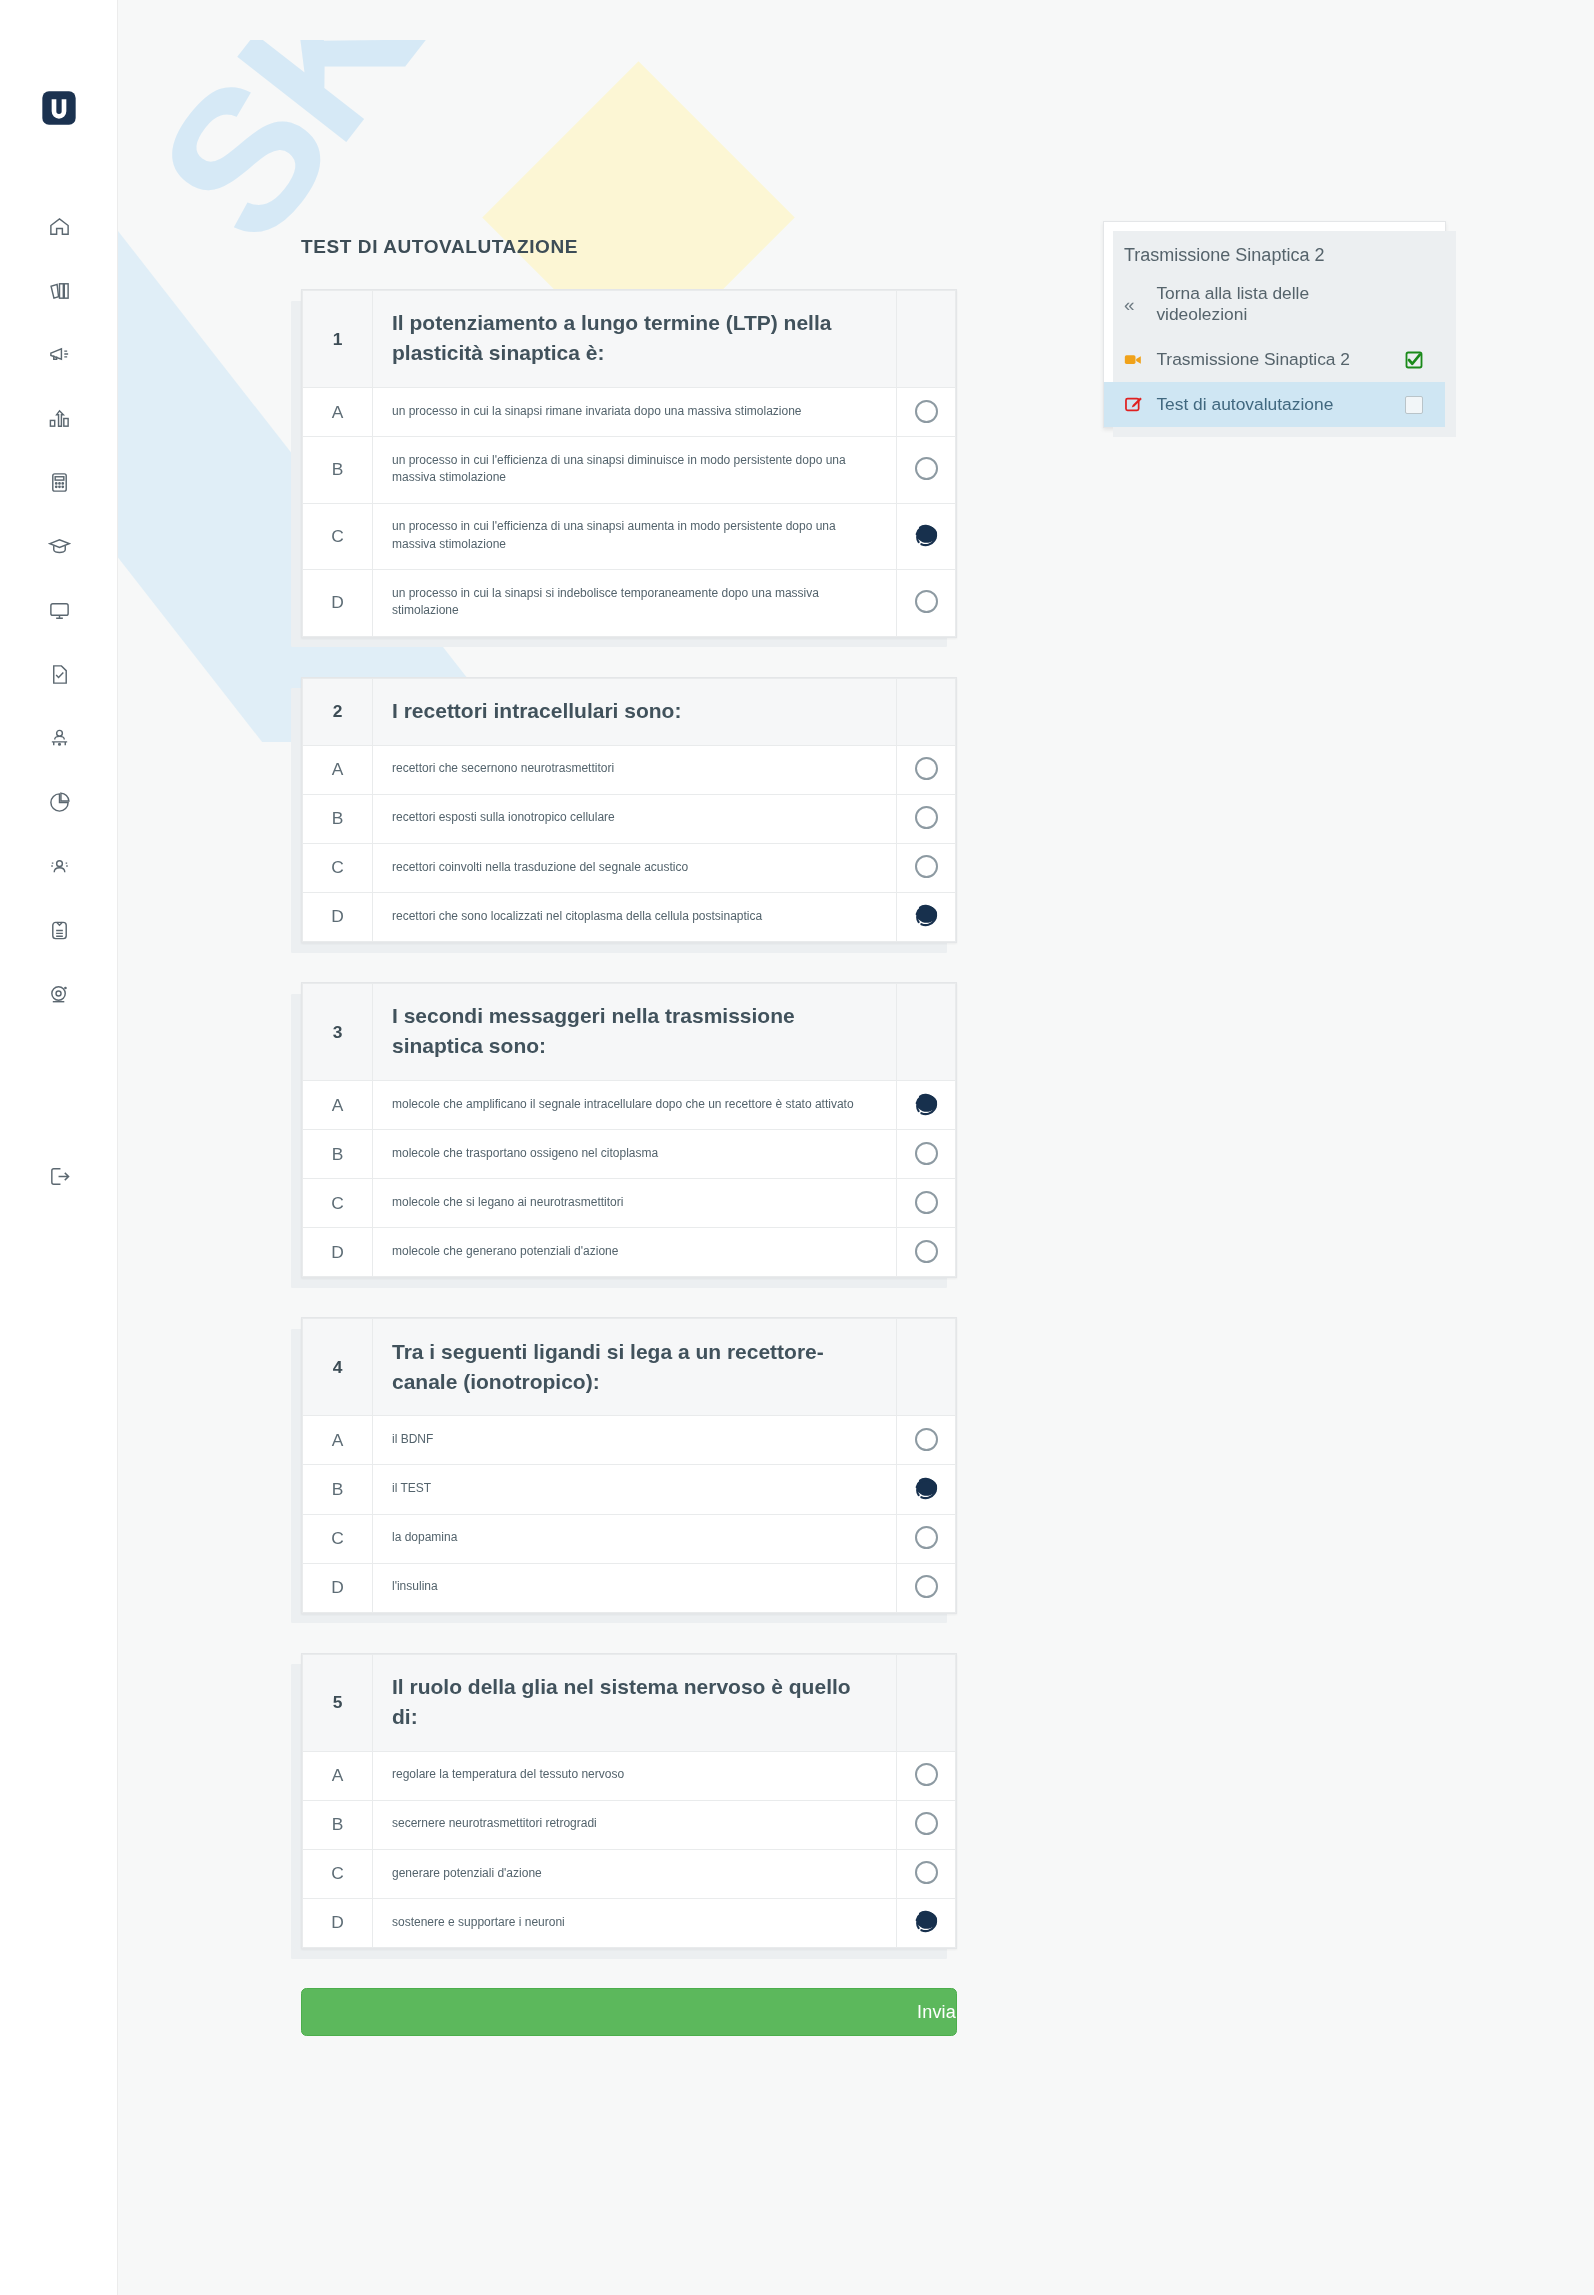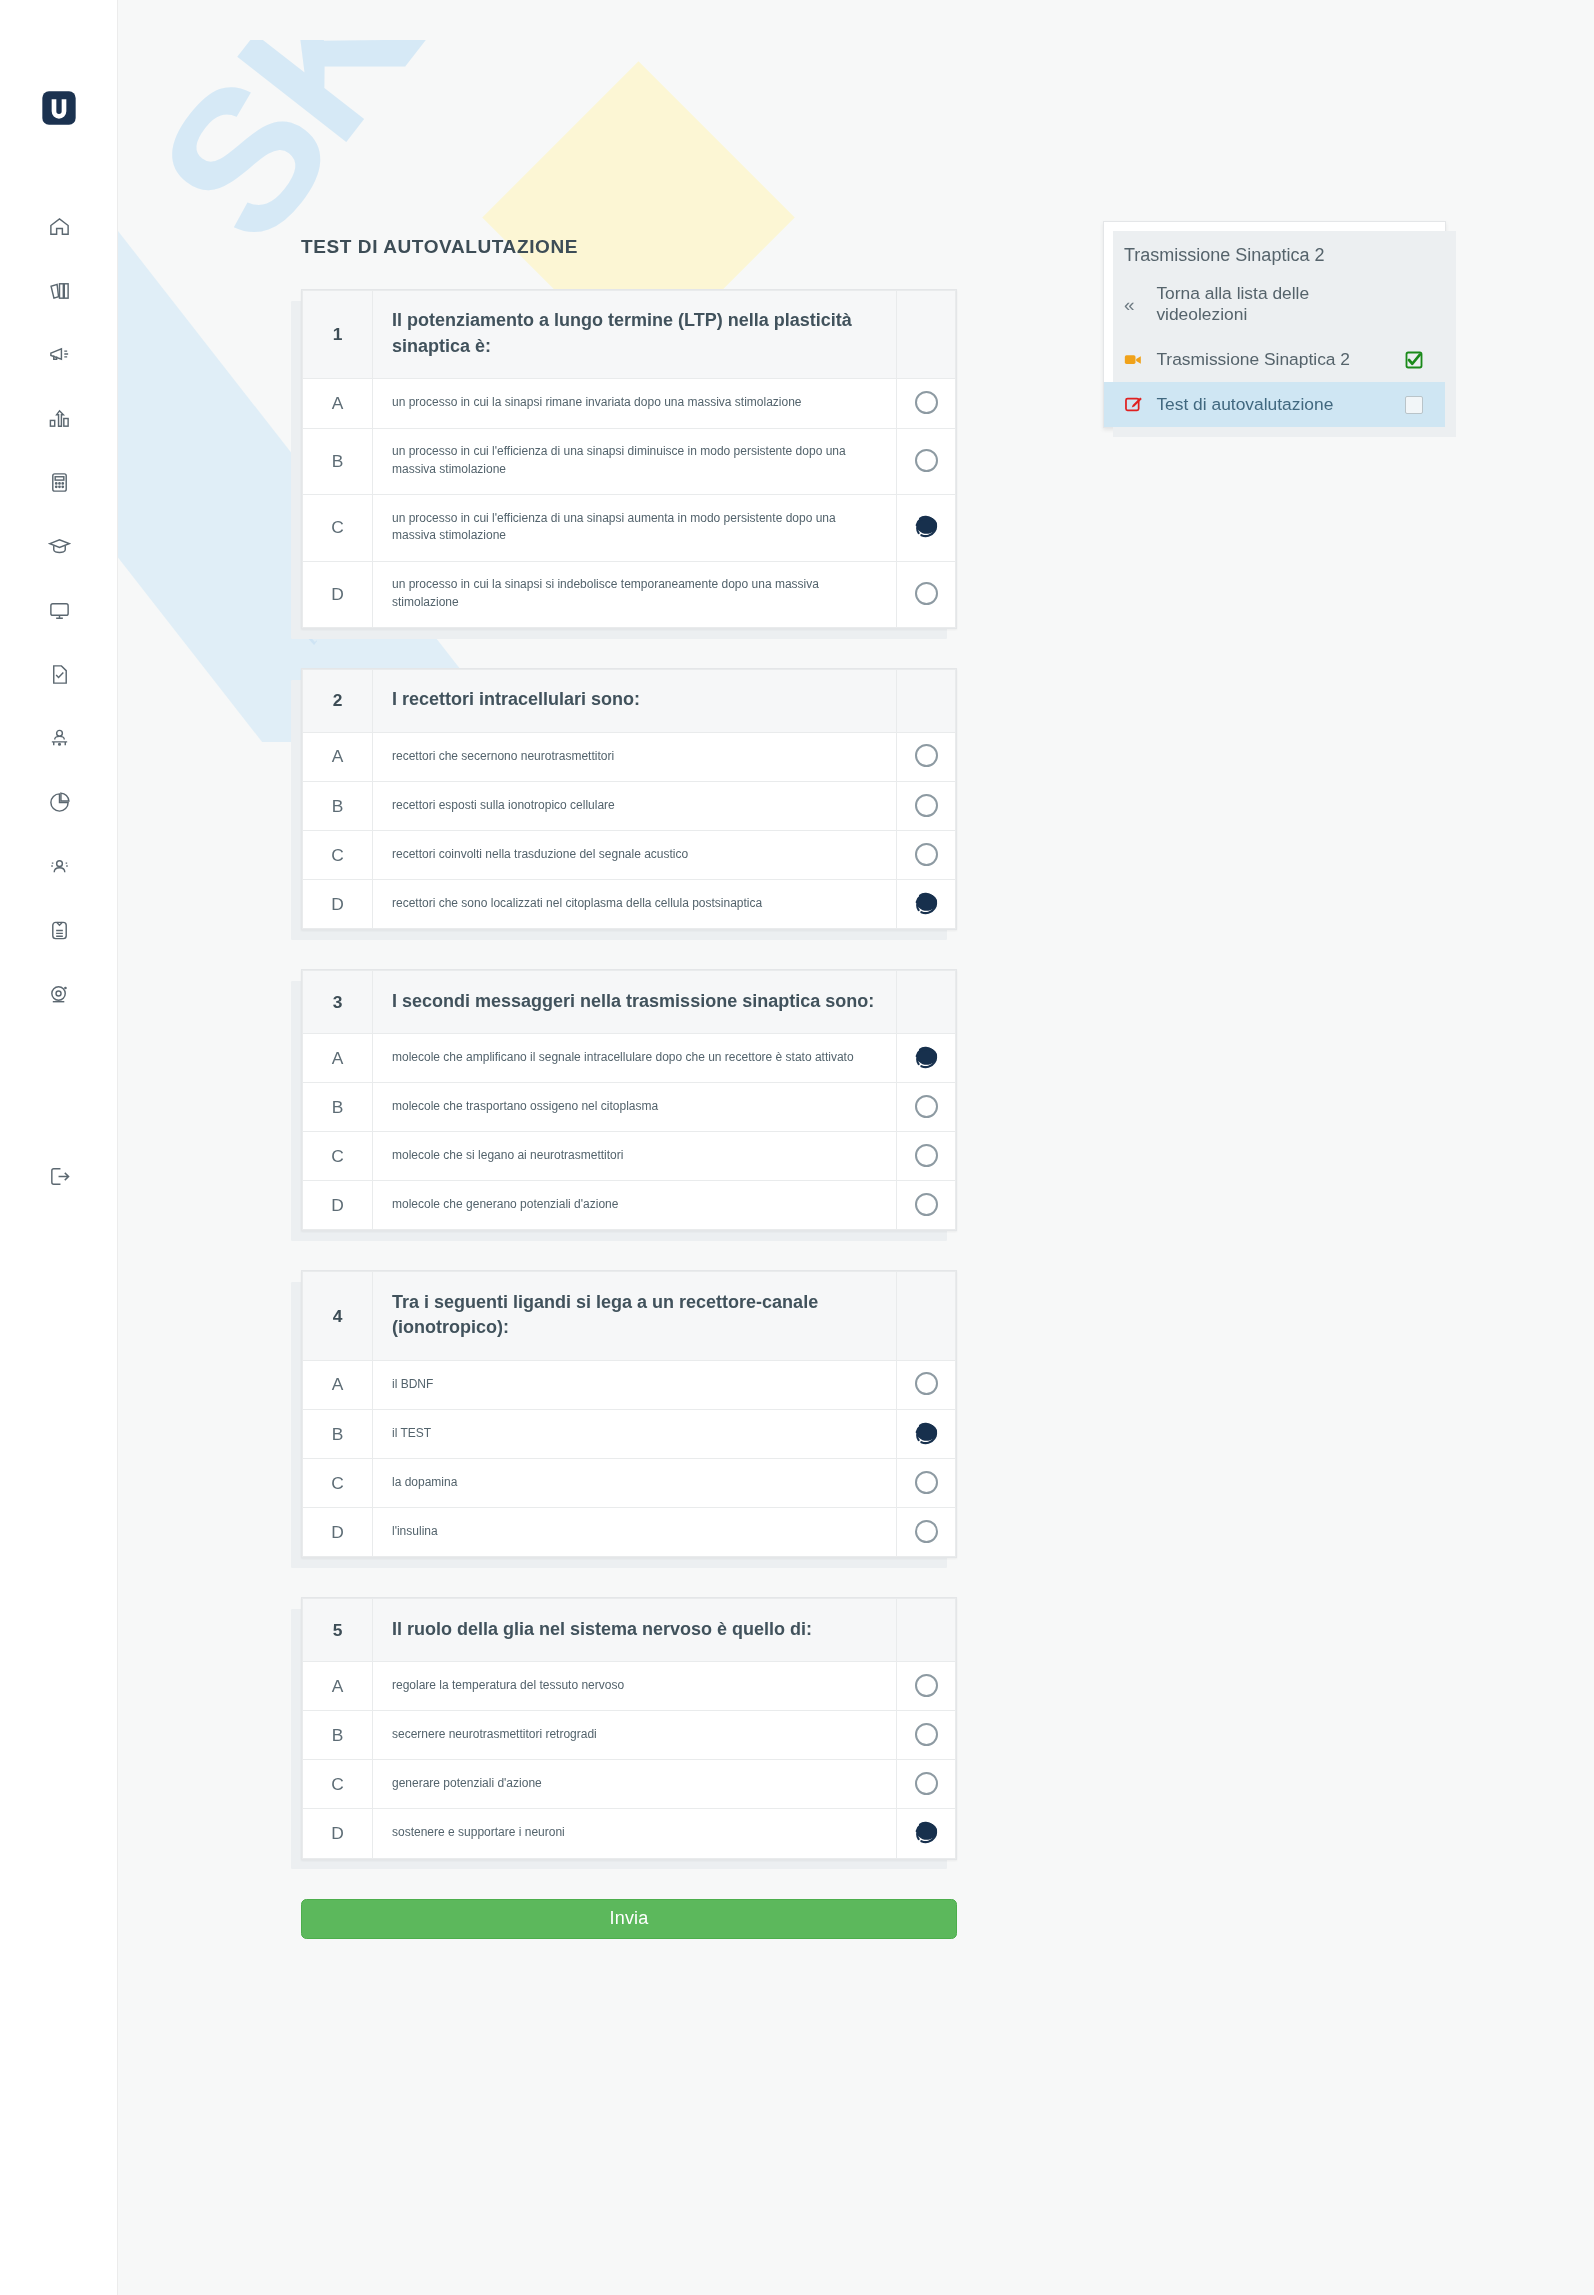--- a/index.html
+++ b/index.html
@@ -93,21 +93,21 @@
   table.q td { border: 0.7px solid #e9ebec; vertical-align: middle; }
 
   td.qnum {
     width: 70px; text-align: center;
     background: #f6f7f8;
     font-size: 17.4px; font-weight: 700; color: #3d4d56;
     padding: 19px 0;
   }
   td.qtext {
     background: #f6f7f8;
-    font-size: 18px; font-weight: 700; color: #41525c;
+    font-size: 21px; font-weight: 700; color: #41525c;
     padding: 17.4px 19px 19px 19px; line-height: 1.42;
   }
   td.spacer { width: 59px; background: #f6f7f8; border-left: 0.7px solid #e9ebec; }
 
   td.letter {
     width: 70px; text-align: center;
     font-size: 17.4px; color: #5d6c75; font-weight: 400;
   }
   td.opt {
     font-size: 12px; color: #53636c; line-height: 1.45;
@@ -116,24 +116,24 @@
   td.mark { width: 59px; text-align: center; padding: 0; }
 
   .radio {
     display: inline-block; width: 23px; height: 23px;
     border: 2px solid #8d9aa2; border-radius: 50%;
     background: transparent;
   }
   .blob { display: inline-block; }
 
   .submit {
-    display: block; width: 656px; height: 40px;
+    display: block; width: 656px; height: 48px;
     background: #5cb85c; border: 0.7px solid #4cae4c; border-radius: 5.4px;
     color: #ffffff; font-size: 18px; font-family: "Liberation Sans", sans-serif;
-    cursor: pointer; letter-spacing: 0.2px;
+    cursor: pointer; letter-spacing: 0.2px; text-align: right;
   }
 
   
   .lesson-panel {
     position: absolute; left: 985px; top: 221px; width: 343px;
     background: #ffffff;
     border: 0.7px solid #e4e6e8;
     box-shadow: 0 2px 4px rgba(0,0,0,.08);
     z-index: 20;
   }

